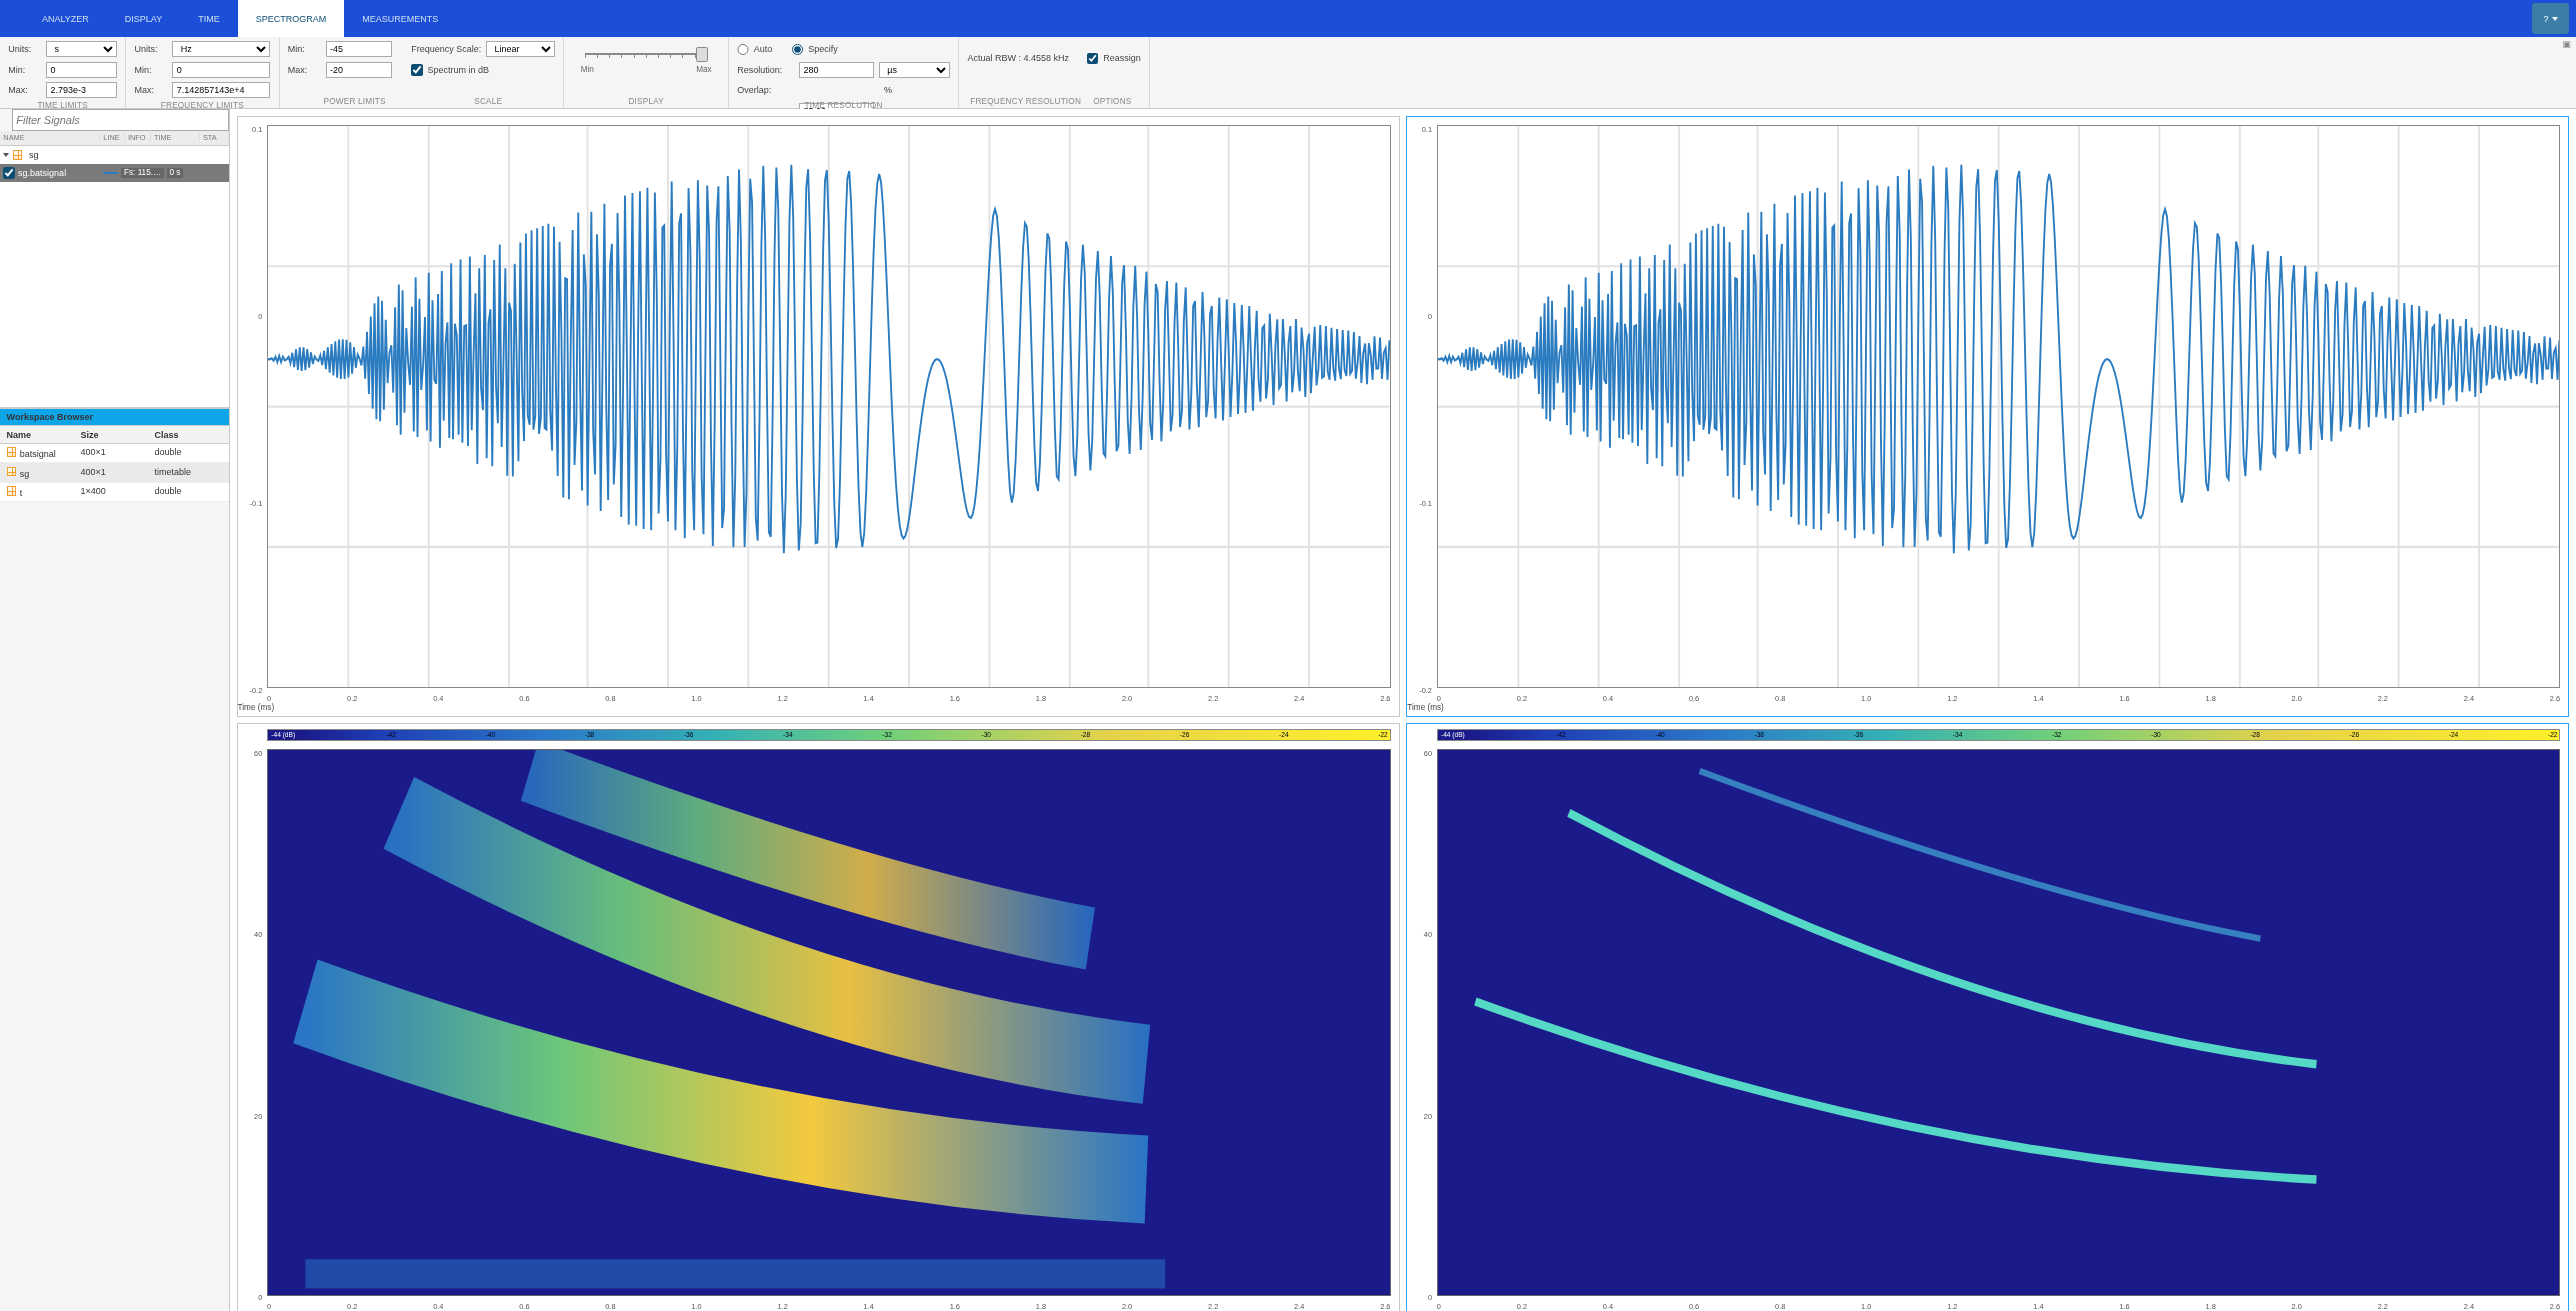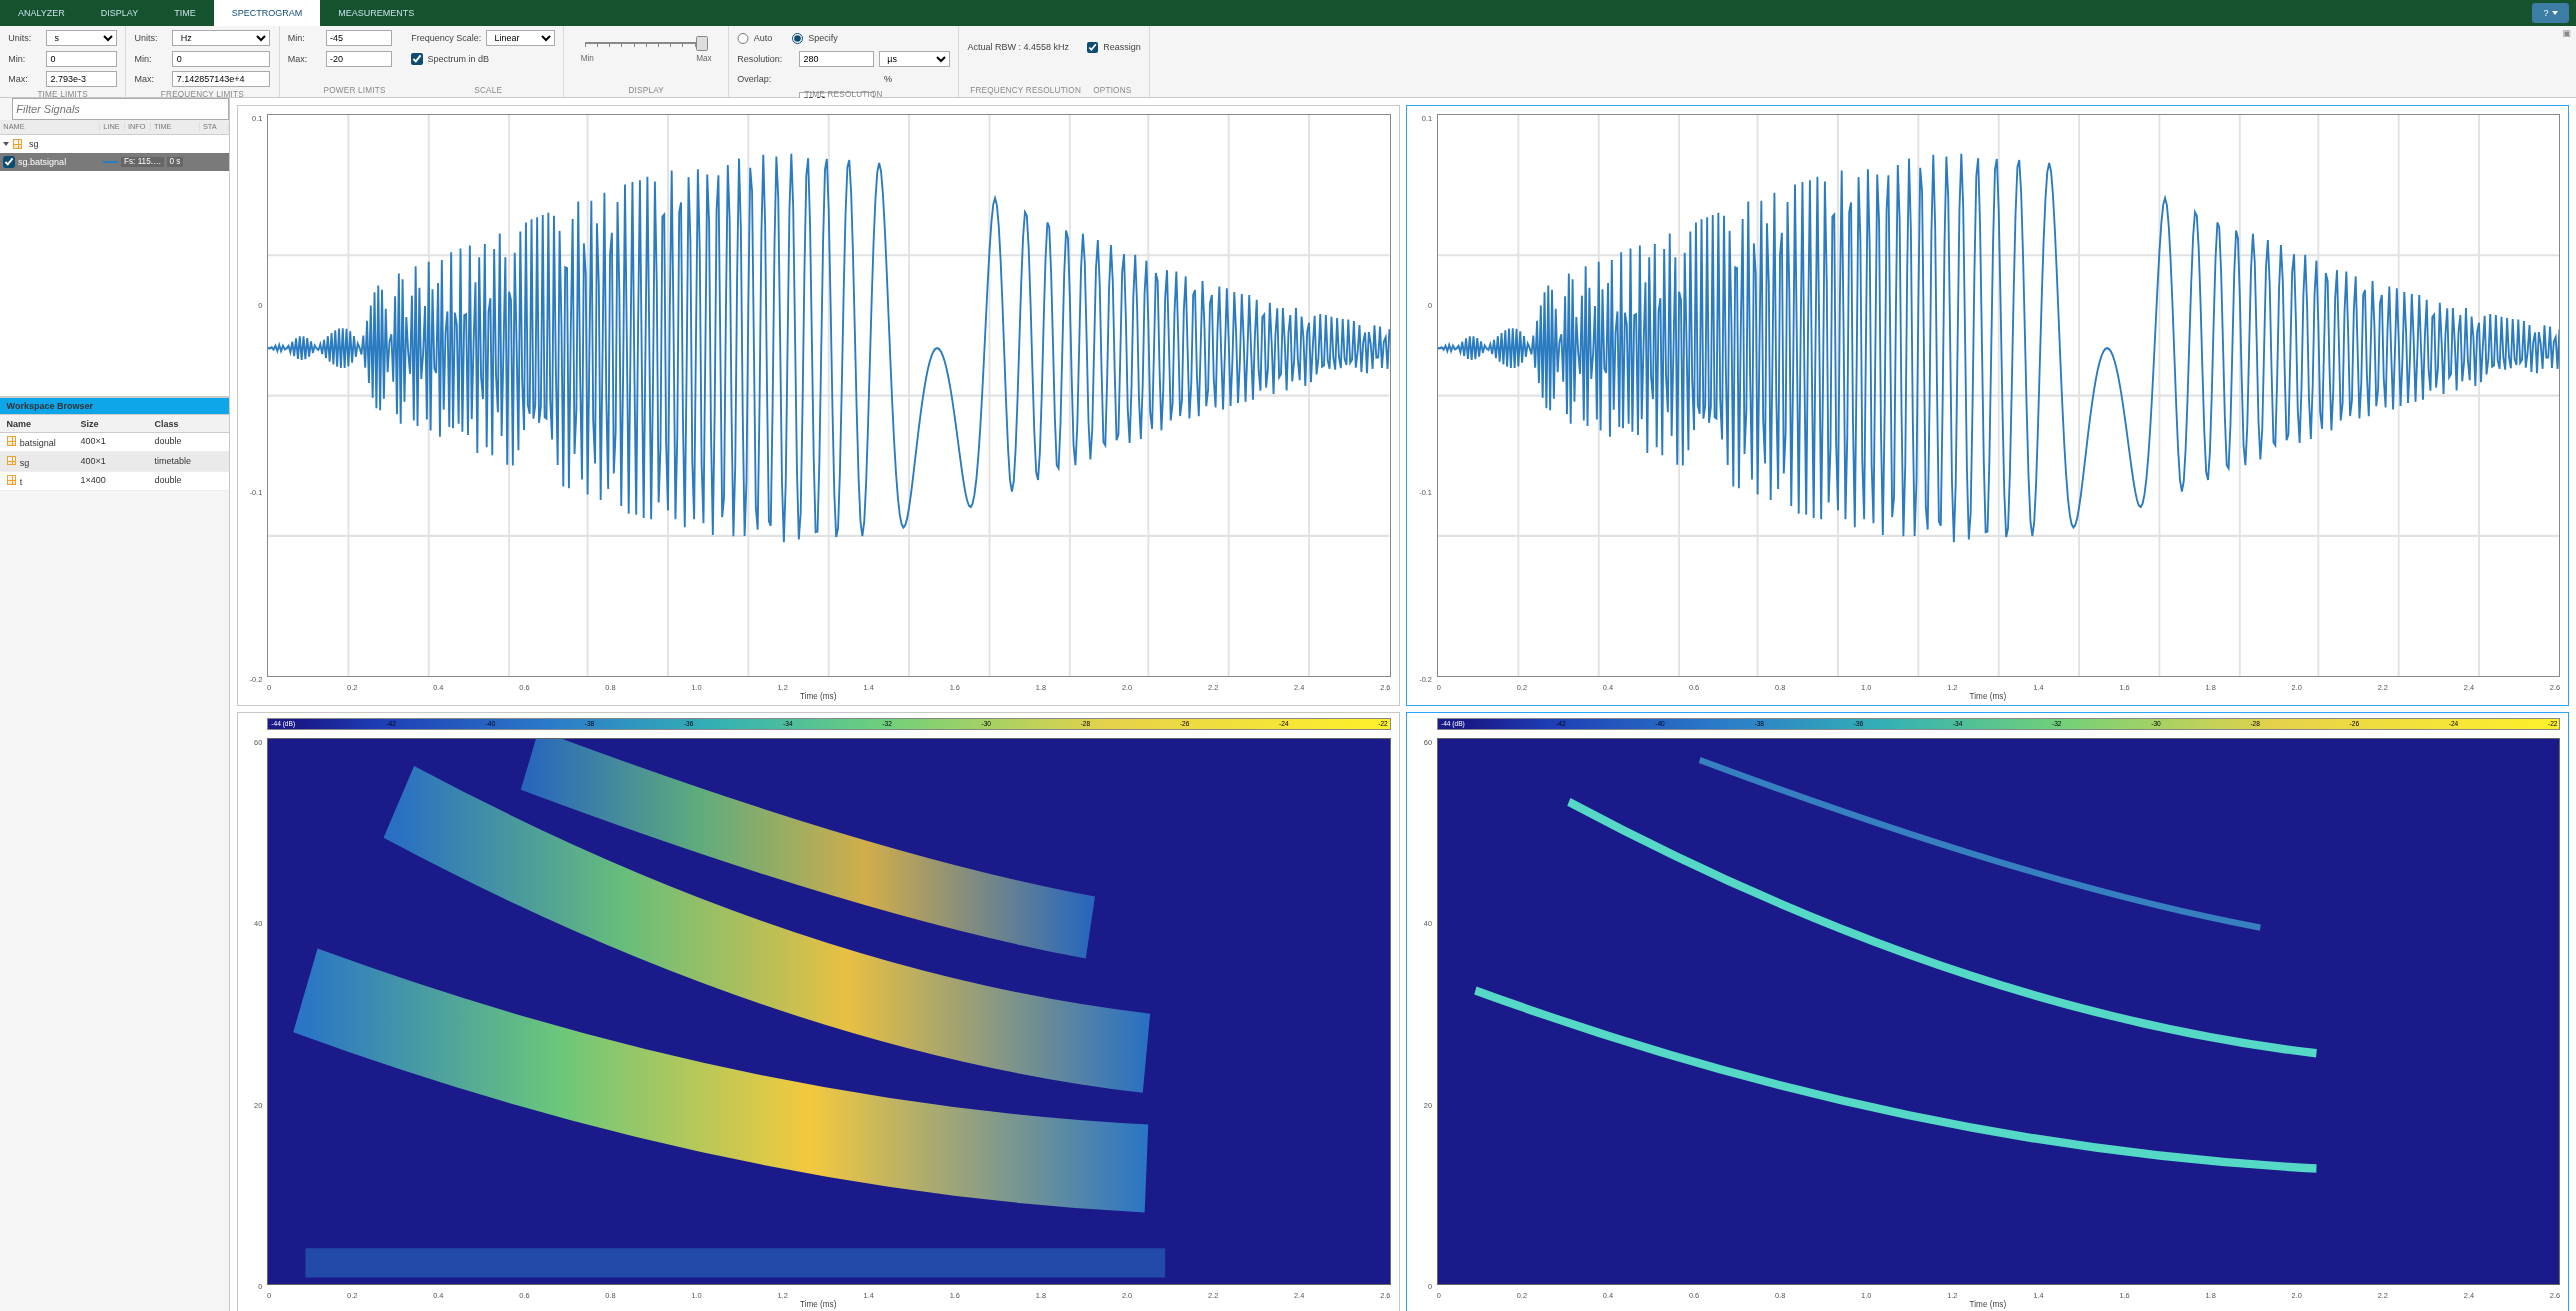--- a/index.html
+++ b/index.html
@@ -1,19 +1,19 @@
 <!DOCTYPE html>
 <html style="font-size:13px"><head>
 <meta charset="utf-8">
 <style>
   * { box-sizing: border-box; margin: 0; padding: 0; font-family: Arial, Helvetica, sans-serif; }
   body { background: #f5f5f5; font-size: 9px; color: #333; width: 2576px; height: 1312px; transform-origin: top left; }
   
   
-  .tabstrip { background: #14532d; height: 26px; display: flex; align-items: stretch; }
+  .tabstrip { background: #1d4ed8; height: 37px; display: flex; align-items: stretch; padding-left: 24px; }
   .tabstrip .tab { color: #c9e0ee; padding: 0 18px; display: flex; align-items: center; font-size: 9px; cursor: pointer; }
   .tabstrip .tab.active { background: #ffffff; color: #0d4c73; font-weight: 500; }
   .tabstrip .spacer { flex: 1; }
   .helpbtn { background: #3b7da5; color: #fff; margin: 3.3px 6.6px; border-radius: 3.3px; padding: 0 11.5px; display:flex; align-items:center; gap:3.3px; cursor:pointer;}
   
   
   .toolstrip { background: #f5f5f5; border-bottom: 0.8px solid #c8c8c8; display: flex; align-items: stretch; height: 72px; }
   .ts-group { border-right: 0.8px solid #d8d8d8;  padding: 3.3px 8.2px 1.6px 8.2px; display:flex; flex-direction:column; justify-content:space-between;}
   .ts-group .rows { display:flex; flex-direction:column; gap:2.5px; }
   .ts-group .caption { text-align:center; font-size:8.2px; color:#888; padding-top:1.6px; letter-spacing:0.2px; }
@@ -52,21 +52,21 @@
   .icon-box::after{content:""; position:absolute; left:4.1px; top:0; bottom:0; width:0.8px; background:#f0a030;}
   .icon-box::before{content:""; position:absolute; top:4.1px; left:0; right:0; height:0.8px; background:#f0a030;}
   
   .plots{ flex:1; display:grid; grid-template-columns:1fr 1fr; grid-template-rows:1fr 1fr; gap:0; padding:3.3px; background:#fff;}
   .plotpanel{ border:0.8px solid #c8c8c8; margin:3.3px; background:#fff; display:flex; flex-direction:column; position:relative;}
   .plotpanel.sel{ border:1.6px solid #2aa3ff;}
   .axes{ flex:1; margin:8.2px 8.2px 4.9px 29.5px; border:0.8px solid #888; position:relative; background:#fff;}
   .axes.spectro{ background:#1a1a8a; border:0.8px solid #666;}
   .grid line{ stroke:#e2e2e2; stroke-width:1;}
   .wave{ stroke:#2a7bbf; stroke-width:1; fill:none;}
-  .xlabel{ text-align:center; font-size:8.2px; color:#444; padding-bottom:3.3px;}
+  .xlabel{ font-size:8.2px; color:#444; padding-bottom:3.3px;}
   .ylabel{ position:absolute; left:6.6px; top:50%; transform:translateY(-50%) rotate(-90deg); font-size:8.2px; color:#444; white-space:nowrap;}
   .yticks{ position:absolute; left:0; top:8.2px; bottom:21px; width:28px; display:flex; flex-direction:column; justify-content:space-between; text-align:right; font-size:7.4px; color:#555;}
   .yticks span{ padding-right:3.3px;}
   .xticks{ display:flex; justify-content:space-between; margin:1.6px 8.2px 0 29.5px; font-size:7.4px; color:#555;}
   .cbar{ height:11.5px; margin:4.9px 8.2px 0 29.5px; background:linear-gradient(90deg,#1a1a8a 0%,#1a1a8a 3%, #1e3eb5 10%, #2b7ac9 25%, #34b1b5 40%, #6fd07a 55%, #e6d24a 75%, #fff02a 100%); position:relative; border:0.8px solid #888;}
   .cbar-ticks{ position:absolute; left:0; right:0; top:0; bottom:0; display:flex; justify-content:space-between; align-items:center; padding:0 1.6px; font-size:6.6px; color:#001; }
   .chev{ display:inline-block; width:0; height:0; border-left:3.3px solid transparent; border-right:3.3px solid transparent; border-top:4.1px solid #555;}
   .linechip{ width:14.8px; height:1.6px; background:#2a7bbf; display:inline-block;}
   .expand-icon{ margin-left:auto; padding:1.6px 4.9px; color:#888; cursor:pointer;}
 </style>

